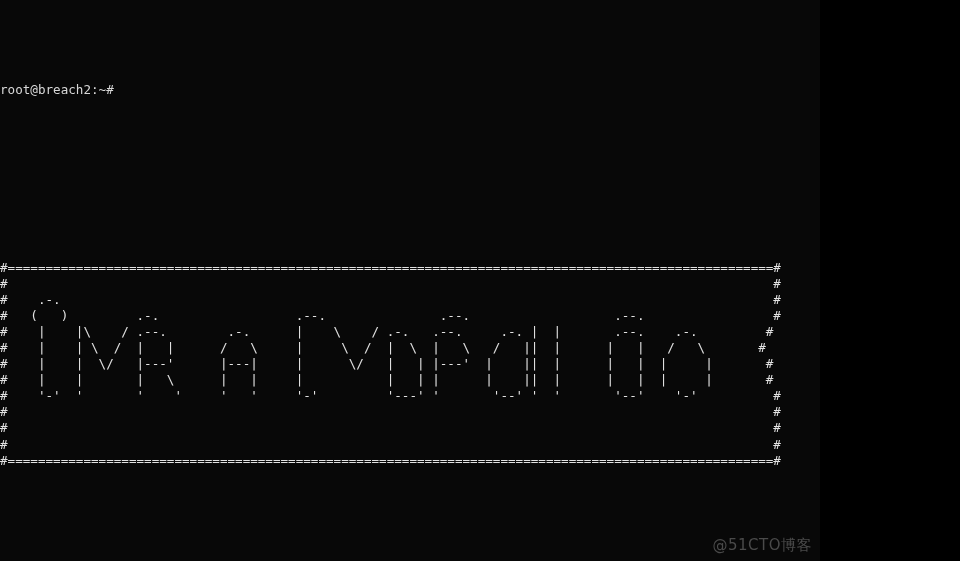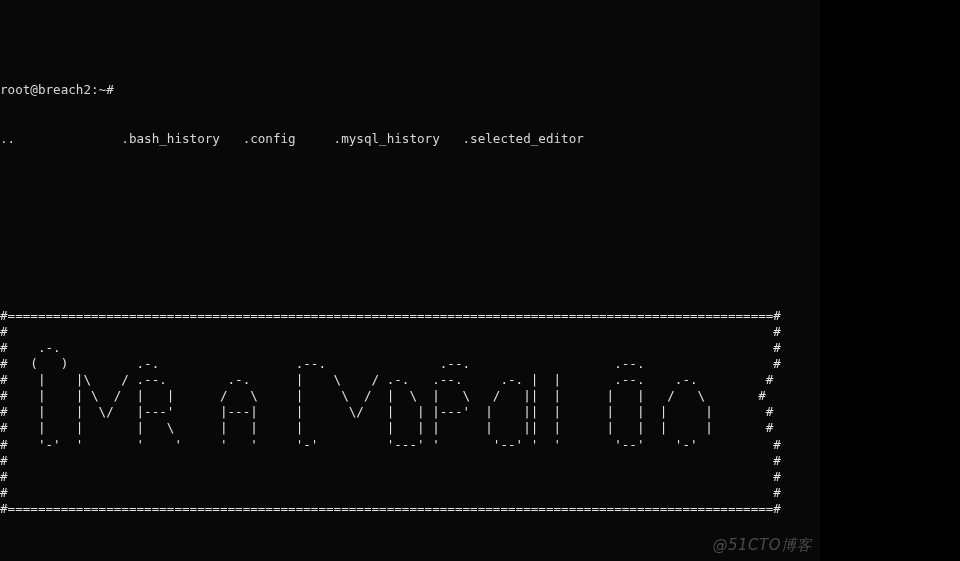--- a/index.html
+++ b/index.html
@@ -51,35 +51,33 @@
     position: absolute;
     right: 8px;
     bottom: 6px;
     color: #4a4a4a;
     font-size: 15px;
     line-height: 20px;
     font-family: "DejaVu Sans", "Liberation Sans", sans-serif;
     letter-spacing: 0.5px;
     white-space: pre;
     user-select: none;
-    font-style: italic;
   }
   #screen-inner {
     padding-left: 0px;
     padding-top: 2px;
   }
 </style>
 </head>
 <body>
 
 <div id="terminal">
   <div id="screen-inner">
 
     <div class="tline">root@breach2:~# </div>
-    <div class="tline">..              .bash_history   .config     .mysql_history   .selected_editor</div>
 
     <div class="blankline"> </div>
     <div class="blankline"> </div>
 
     <pre class="banner" id="ascii-banner" style="margin: 0px;">#=====================================================================================================#
 #                                                                                                     #
 #    .-.                                                                                              #
 #   (   )         .-.                  .--.               .--.                   .--.                 #
 #    |    |\    / .--.        .-.      |    \    / .-.   .--.     .-. |  |       .--.    .-.         #
 #    |    | \  /  |   |      /   \     |     \  /  |  \  |   \   /   ||  |      |   |   /   \       #

